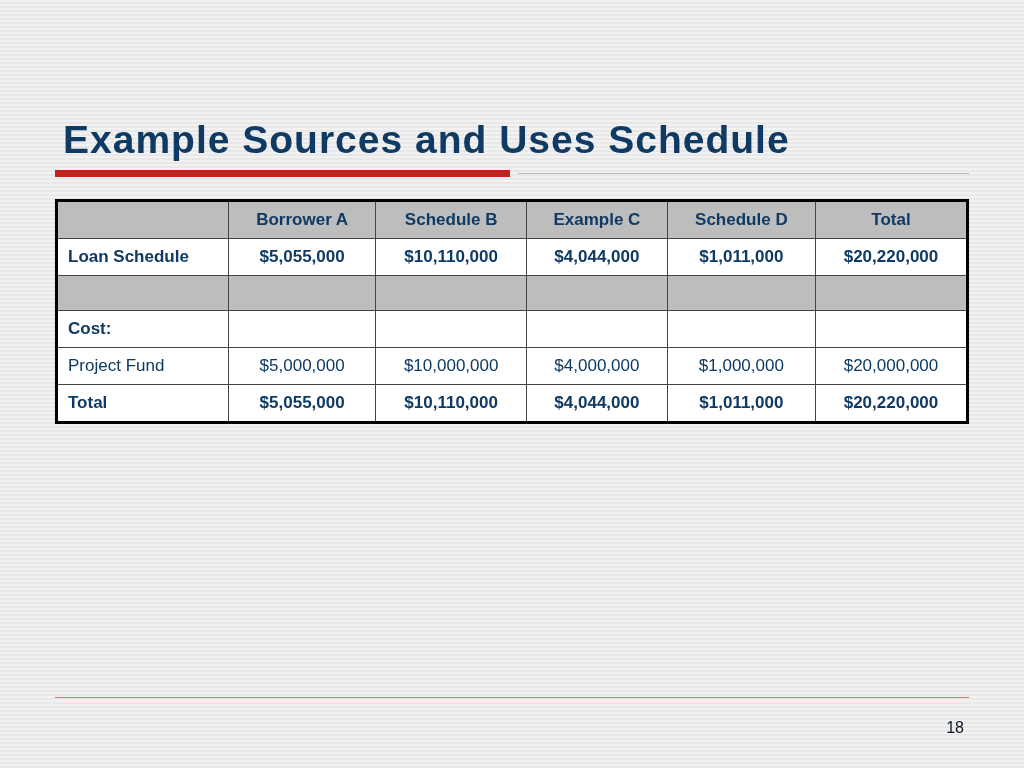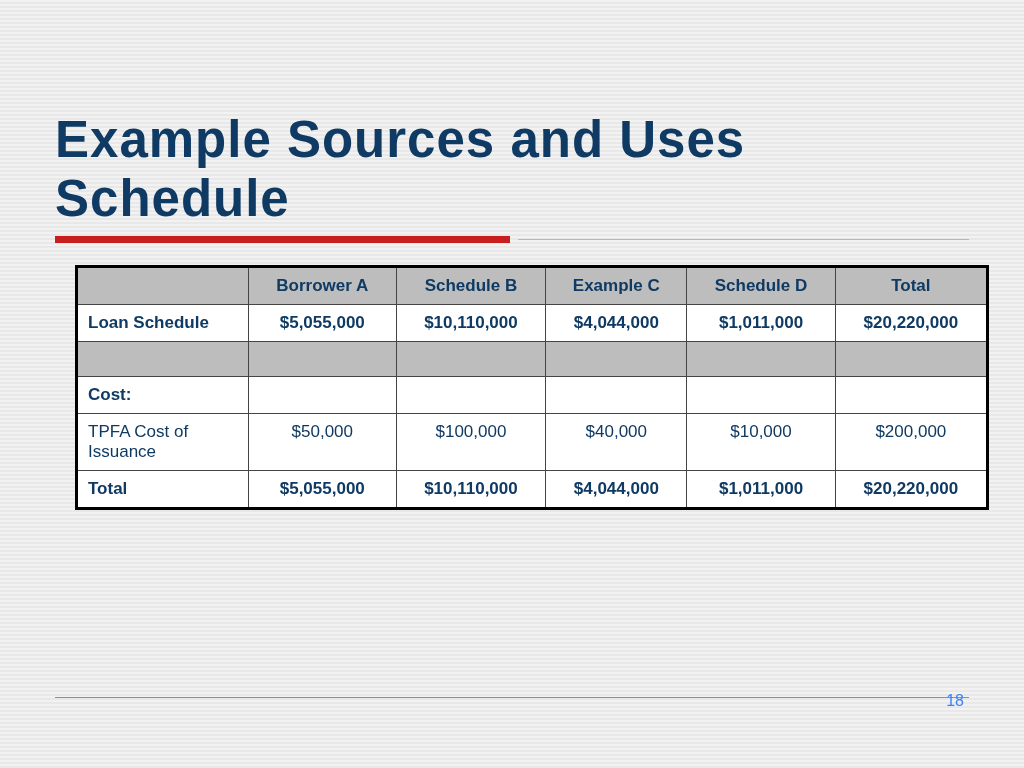--- a/index.html
+++ b/index.html
@@ -12,60 +12,59 @@
     overflow:hidden;
   }
   .slide{
     position:relative;
     width:1024px;height:768px;
     padding:110px 55px 40px 55px;
     box-sizing:border-box;
   }
   .title-line{margin-bottom:8px}
   h1{
-    margin:0;
+    margin:8px;
     color:#0f3a63;
     font-family:Impact,"Arial Black",sans-serif;
     font-weight:700;
     letter-spacing:1px;
-    font-size:51px;
+    font-size:39px;
   }
   .rules{display:flex;align-items:center;margin-top:8px;margin-bottom:22px}
   .rule-red{height:7px;background:#c81e1e;flex:0 0 455px}
   .rule-thin{height:1px;background:#b7b7b7;flex:1}
   .spacer{width:8px}
 
   table.schedule{
     border-collapse:collapse;
     width:100%;
     border:3px solid #000;
     background:#fff;
-    margin-left:20px;
   }
   table.schedule td,table.schedule th{
     border:1px solid #444;
     padding:8px 10px;
     font-size:17px;
     color:#0f3a63;
     vertical-align:top;
   }
   table.schedule th{background:#bdbdbd;text-align:center;font-weight:700}
   table.schedule th.row-head{text-align:left}
   .num{text-align:center}
   .bold{font-weight:700}
   .sep td{background:#bdbdbd;height:18px;padding:0}
   .label-col{width:150px}
 
   .bottom-rule{
     position:absolute;left:55px;right:55px;bottom:70px;
     height:1px;background:#c81e1e;opacity:.6;
   }
   .page-num{
-    position:absolute;right:60px;bottom:58px;
-    font-size:16px;color:#3b82f6;
+    position:absolute;right:60px;bottom:31px;
+    font-size:16px;color:#0f172a;
   }
 </style>
 </head>
 <body>
 
 <div class="slide">
 
   <div class="title-line">
     <h1>Example Sources and Uses Schedule</h1>
   </div>
@@ -107,30 +106,30 @@
 
     <tr>
       <td class="bold">Cost:</td>
       <td></td>
           <td></td>
           <td></td>
           <td></td>
           <td></td>
     </tr>
 
+    <tr>
+      <td>Project Fund</td>
+      <td class="num">$5,000,000</td>
+      <td class="num">$10,000,000</td>
+      <td class="num">$4,000,000</td>
+      <td class="num">$1,000,000</td>
+      <td class="num">$20,000,000</td>
+    </tr>
 
 
-    <tr>
-      <td>TPFA Cost of Issuance</td>
-      <td class="num">$50,000</td>
-      <td class="num">$100,000</td>
-      <td class="num">$40,000</td>
-      <td class="num">$10,000</td>
-      <td class="num">$200,000</td>
-    </tr>
 
     <tr>
       <td class="bold">Total</td>
       <td class="num bold">$5,055,000</td>
       <td class="num bold">$10,110,000</td>
       <td class="num bold">$4,044,000</td>
       <td class="num bold">$1,011,000</td>
       <td class="num bold">$20,220,000</td>
     </tr>
   </tbody>

